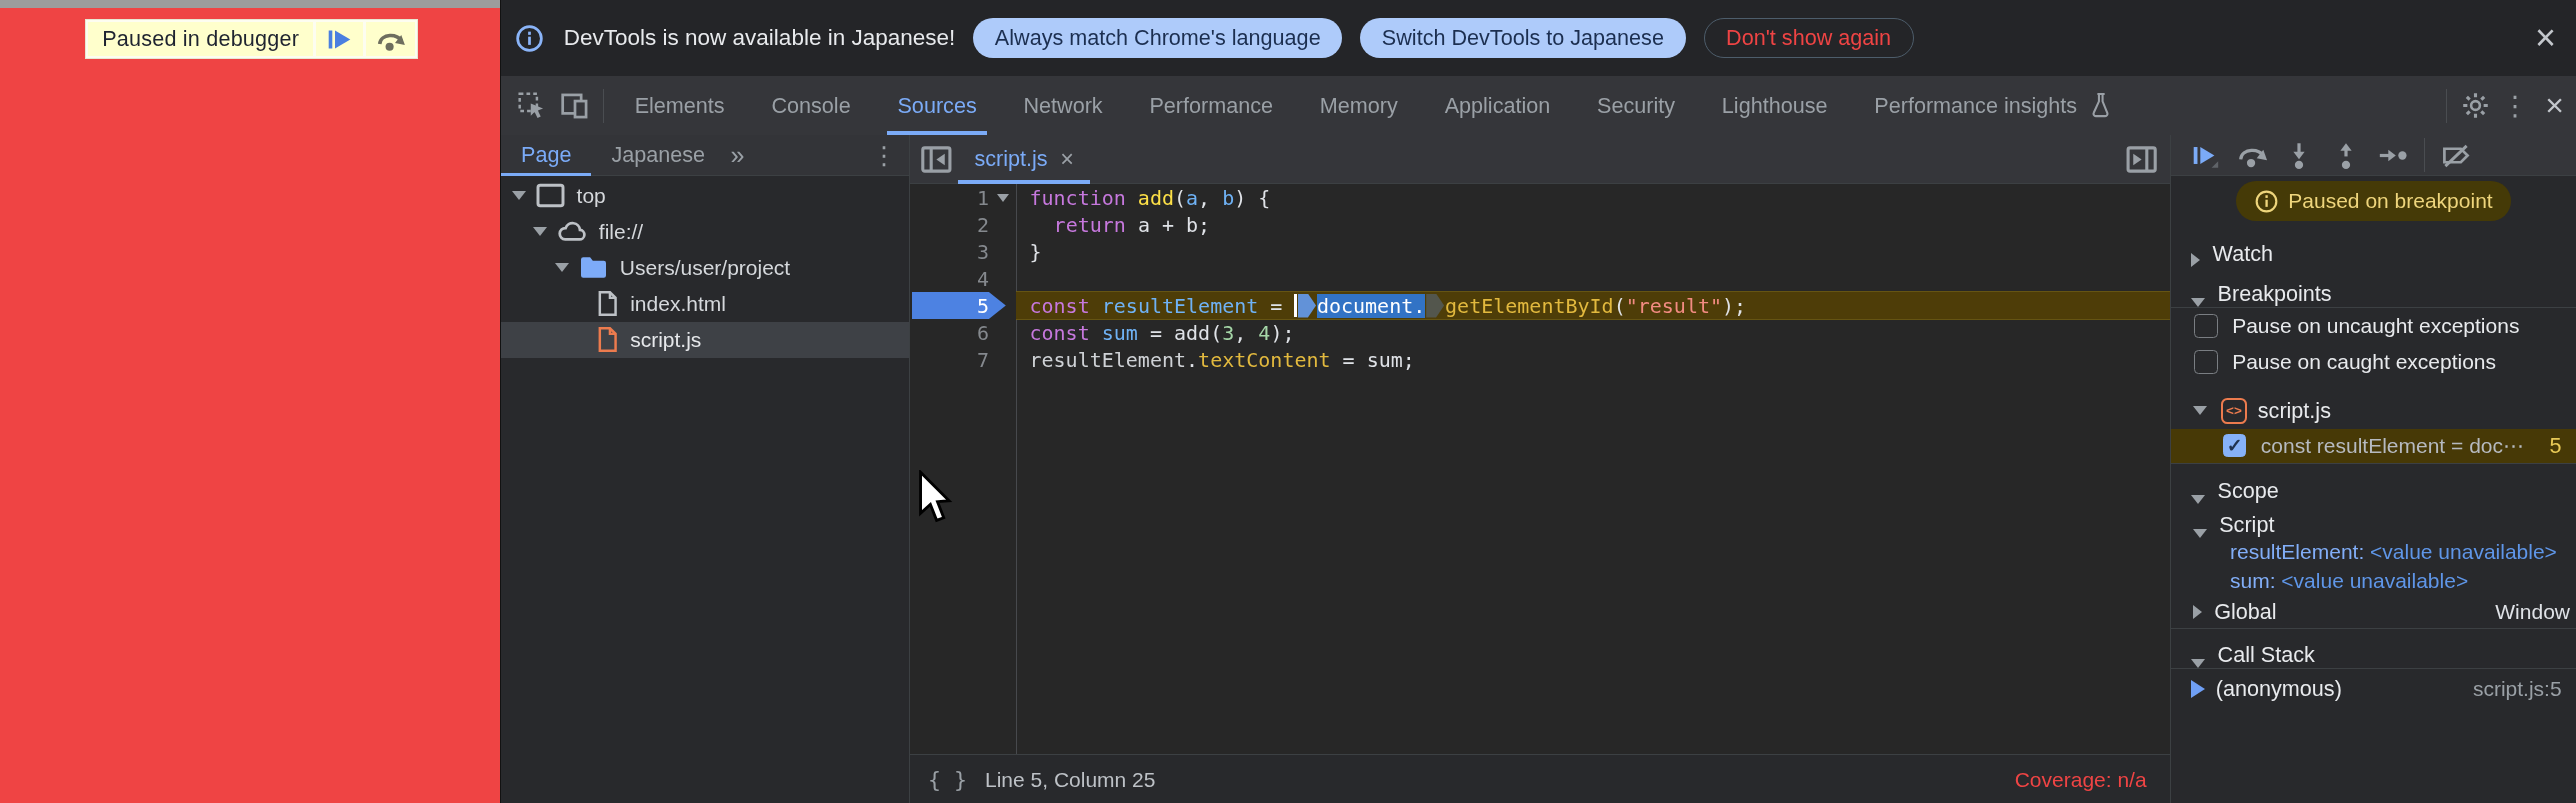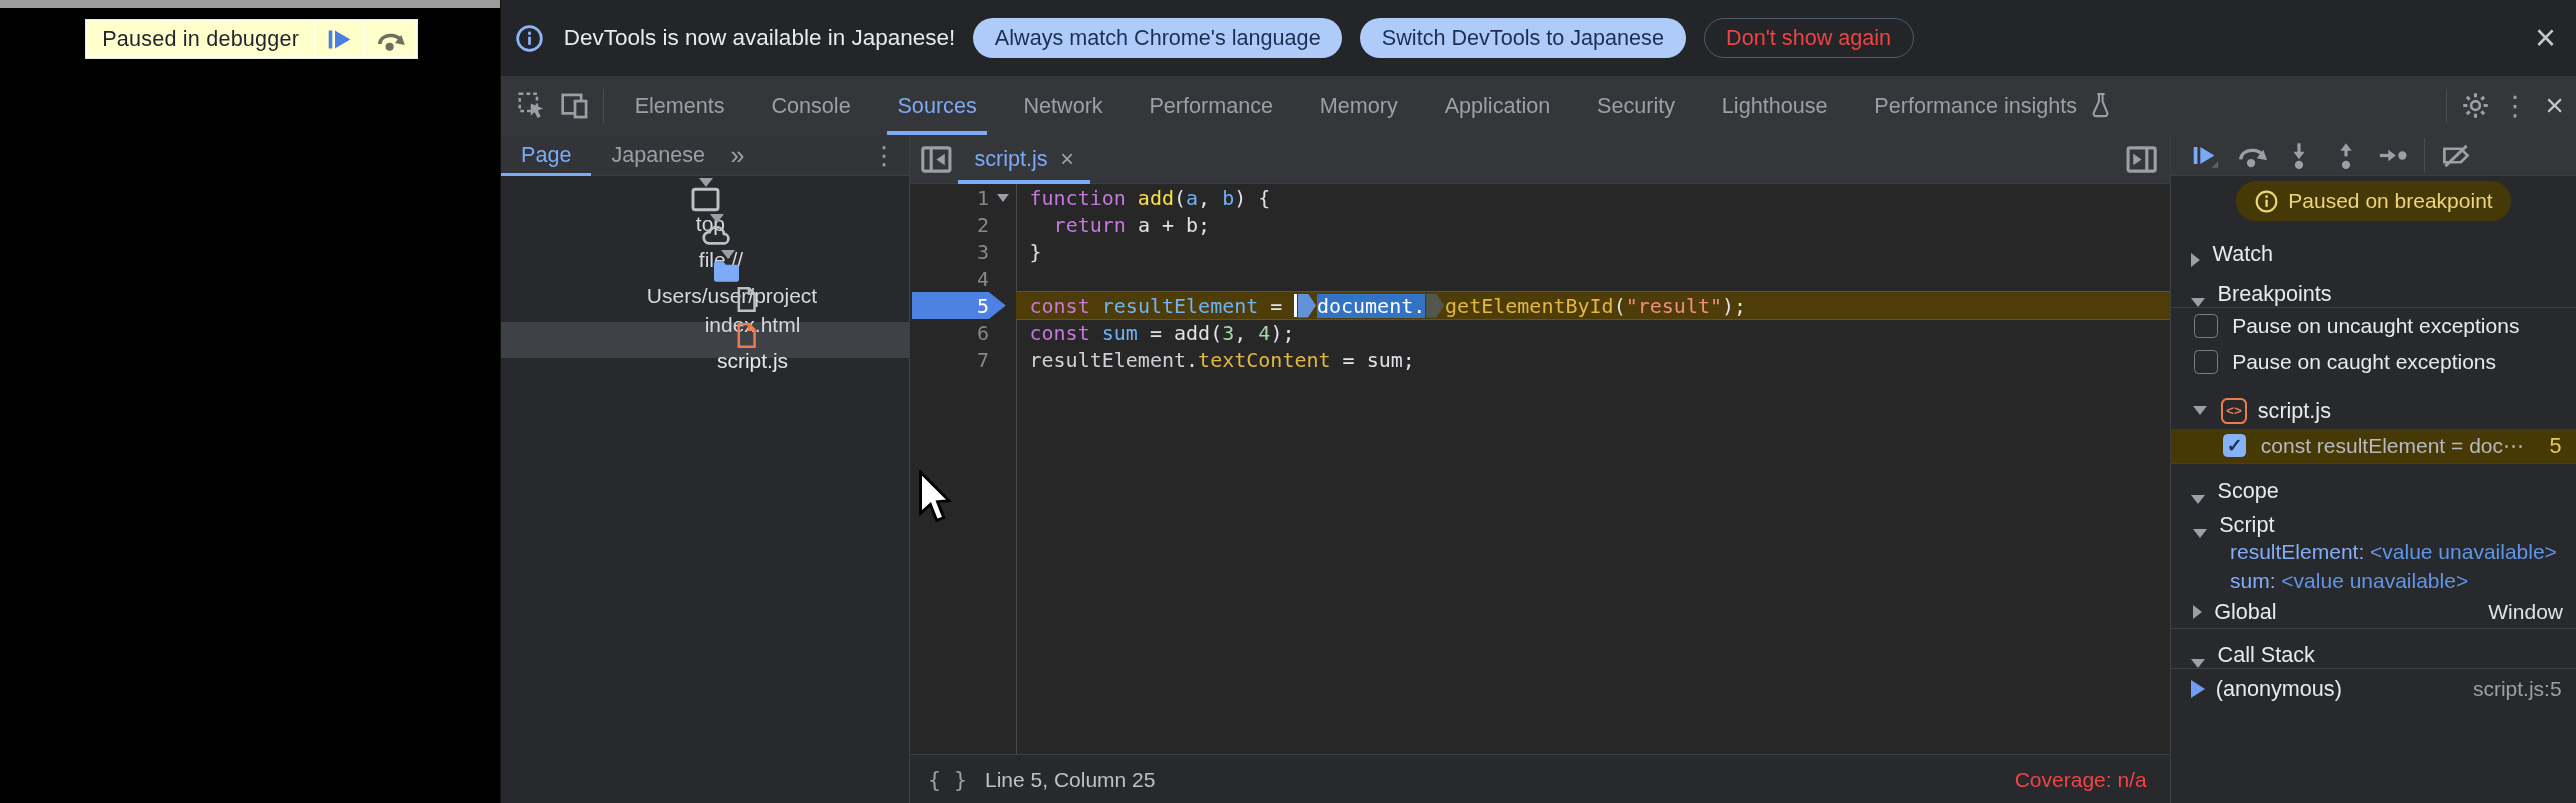--- a/index.html
+++ b/index.html
@@ -1,20 +1,20 @@
 <!DOCTYPE html>
 <html style="font-size:14.4px"><head>
 <meta charset="utf-8">
 <style>
   * { margin:0; padding:0; box-sizing:border-box; }
   html,body { width:2576px; height:804px; overflow:hidden; background:#ababab;
               font-family:"Liberation Sans", sans-serif; }
 
   
-  .page-area { position:absolute; left:0; top:0; width:556px; height:804px; background:#000000; }
+  .page-area { position:absolute; left:0; top:0; width:556px; height:804px; background:#ef4444; }
   .page-topstrip { position:absolute; left:0; top:0; width:100%; height:8px; background:#9c9c9c; }
   .paused-banner { position:absolute; left:85px; top:19px; height:40px; display:flex; align-items:stretch;
                    background:#fdfdf0; border:0.9px solid #e8e8d2; padding:1.8px; gap:2.7px; }
   .pb-seg { background:#ffffcc; display:flex; align-items:center; padding:0 14.4px; }
   .pb-text { font-size:21.6px; color:#1f2430; letter-spacing:0.2px; }
   .pb-iconseg { padding:0 9px; }
 
   
   .devtools { position:absolute; left:500px; top:0; width:2076px; height:804px; background:#28292c; border-left:1.8px solid #121212; }
 
@@ -43,21 +43,21 @@
   .main { position:absolute; left:0; top:135px; right:0; bottom:0; display:flex; }
 
   
   .navigator { width:409px; border-right:0.9px solid #3c4043; background:#28292c; display:flex; flex-direction:column; }
   .nav-strip { height:41px; background:#333438; border-bottom:0.9px solid #3c4043; display:flex; align-items:center; }
   .nav-tab { height:41px; display:flex; align-items:center; padding:0 20px; font-size:21.6px; color:#9aa0a6; }
   .nav-tab.active { color:#7babf7; border-bottom:3.6px solid #7babf7; padding-top:3.6px; }
   .nav-more { color:#9aa0a6; font-size:25px; margin-left:5.4px; }
   .nav-kebab { margin-left:auto; margin-right:12.6px; color:#9aa0a6; font-size:25px; }
   .tree { padding-top:1.8px; }
-  .trow { height:36px; display:flex; align-items:center; font-size:21px; color:#d5d8dc;flex-direction:column; }
+  .trow { height:36px; display:flex; align-items:center; font-size:21px; color:#d5d8dc; }
   .trow.selected { background:#3e4146; color:#e6e8eb; }
   .tri-d { width:0; height:0; border-left:7.2px solid transparent; border-right:7.2px solid transparent; border-top:9px solid #9aa0a6; margin-right:9px; }
   .tri-r { width:0; height:0; border-top:7.2px solid transparent; border-bottom:7.2px solid transparent; border-left:9px solid #9aa0a6; margin-right:9px; }
   .ticon { margin-right:10.8px; display:flex; align-items:center; }
 
   
   .editor { flex:1; display:flex; flex-direction:column; background:#272727; border-right:0.9px solid #3c4043; min-width:0; }
   .ed-tabs { height:49px; background:#35363a; border-bottom:0.9px solid #3c4043; display:flex; align-items:center; }
   .ed-tab { height:49px; display:flex; align-items:center; padding:0 16px; position:relative; }
   .ed-tab .lbl { color:#7babf7; font-size:21.6px; }
@@ -106,21 +106,21 @@
                   color:#1f3250; font-size:19px; font-weight:bold; }
   .file-group { display:flex; align-items:center; padding-left:21.6px; }
   .src-icon { width:26px; height:26px; border:2.7px solid #ec7b4e; border-radius:6.3px; color:#ec7b4e; font-size:13.5px; font-weight:bold;
               display:flex; align-items:center; justify-content:center; margin:0 10.8px 0 5.4px; letter-spacing:0; }
   .bp-entry { background:#473906; display:flex; align-items:center; padding-left:52px; }
   .bp-entry .txt { color:#b6bac0; font-size:21px; flex:1; white-space:nowrap; overflow:hidden; }
   .bp-entry .ln { color:#e8c957; font-size:21.6px; margin-right:14.4px; }
   .scope-var { display:flex; align-items:center; padding-left:59px; font-size:21px; white-space:pre; }
   .vname { color:#82aef8; } .vval { color:#5f96e8; }
   .row-flex { display:flex; align-items:center; }
-  .right-val { margin-left:auto; margin-right:13px; color:#dfe2e7; font-size:21px; }
+  .right-val { margin-left:auto; margin-right:6px; color:#dfe2e7; font-size:21px; }
   .right-gray { margin-left:auto; margin-right:14.4px; color:#9aa0a6; font-size:21px; }
   .cs-arrow { width:0; height:0; border-top:9px solid transparent; border-bottom:9px solid transparent; border-left:14.4px solid #6f9ff5; margin:0 10.8px 0 20px; }
   svg { display:block; }
 </style>
 </head>
 <body>
 
 <div class="page-area">
   <div class="page-topstrip"></div>
   <div class="paused-banner">

